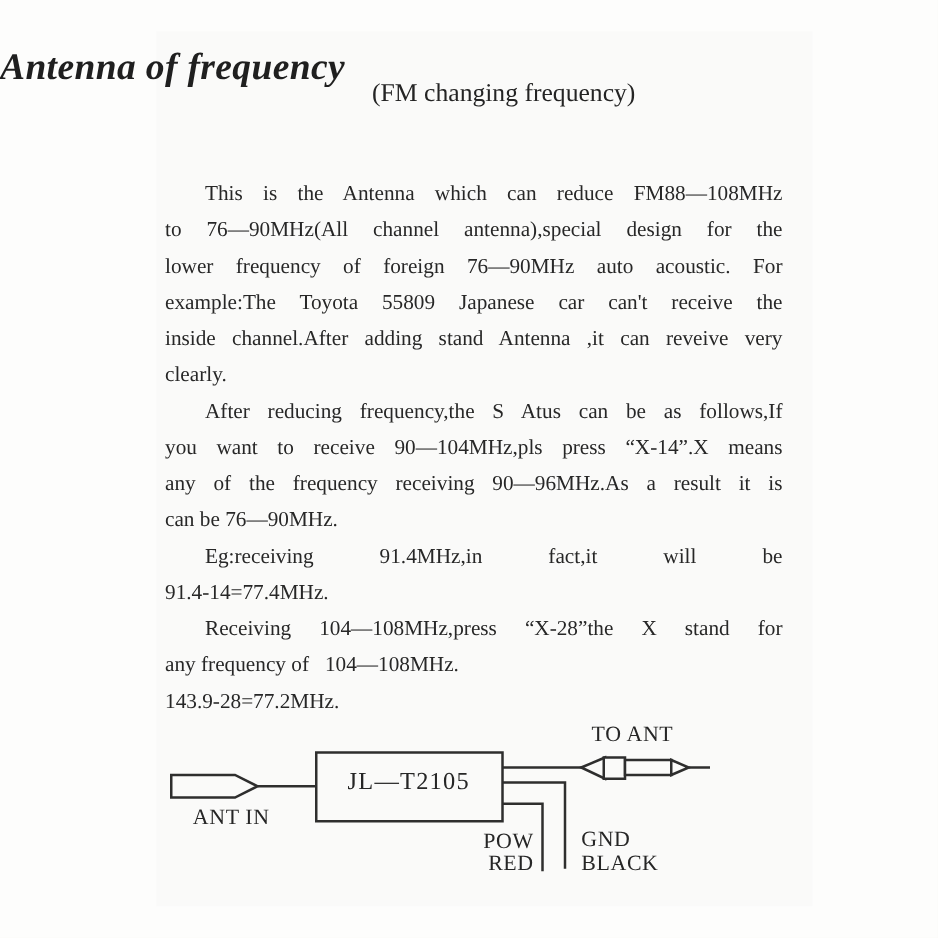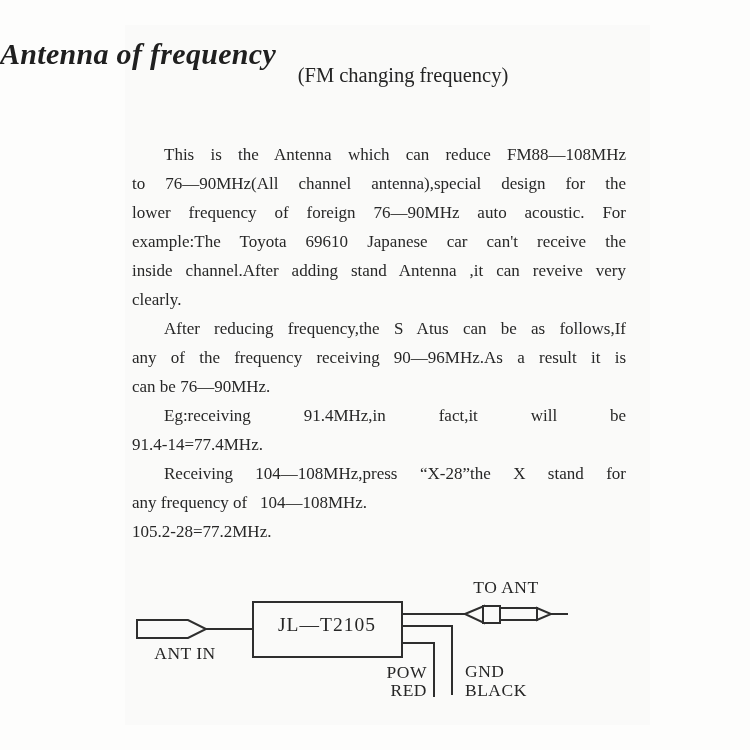--- a/index.html
+++ b/index.html
@@ -39,31 +39,32 @@
 
 <div class="sheet"></div>
 
 <div class="title">Antenna of frequency</div>
 <div class="subtitle">(FM changing frequency)</div>
 
 <div class="bodytext">
   <div class="ln j i">This is the Antenna which can reduce FM88—108MHz</div>
   <div class="ln j">to 76—90MHz(All channel antenna),special design for the</div>
   <div class="ln j">lower frequency of foreign 76—90MHz auto acoustic. For</div>
-  <div class="ln j">example:The Toyota 69610 Japanese car can't receive the</div>
+  <div class="ln j">example:The Toyota 55809 Japanese car can't receive the</div>
   <div class="ln j">inside channel.After adding stand Antenna ,it can reveive very</div>
   <div class="ln">clearly.</div>
   <div class="ln j i">After reducing frequency,the S Atus can be as follows,If</div>
+  <div class="ln j">you want to receive 90—104MHz,pls press “X-14”.X means</div>
   <div class="ln j">any of the frequency receiving 90—96MHz.As a result it is</div>
   <div class="ln">can be 76—90MHz.</div>
   <div class="ln j i">Eg:receiving 91.4MHz,in fact,it will be</div>
   <div class="ln">91.4-14=77.4MHz.</div>
   <div class="ln j i">Receiving 104—108MHz,press “X-28”the X stand for</div>
   <div class="ln">any frequency of&nbsp;&nbsp; 104—108MHz.</div>
-  <div class="ln">105.2-28=77.2MHz.</div>
+  <div class="ln">143.9-28=77.2MHz.</div>
 </div>
 
 <svg class="diagram" width="750" height="185" viewBox="0 0 750 185">
 
   <polygon class="shape" points="137,55 188,55 206,64 188,73 137,73"></polygon>
   <line class="wire" x1="206" y1="64" x2="253" y2="64"></line>
 
   <rect class="shape" x="253" y="37" width="149" height="55"></rect>
   <text class="boxlabel" x="327" y="66" text-anchor="middle">JL—T2105</text>
 

